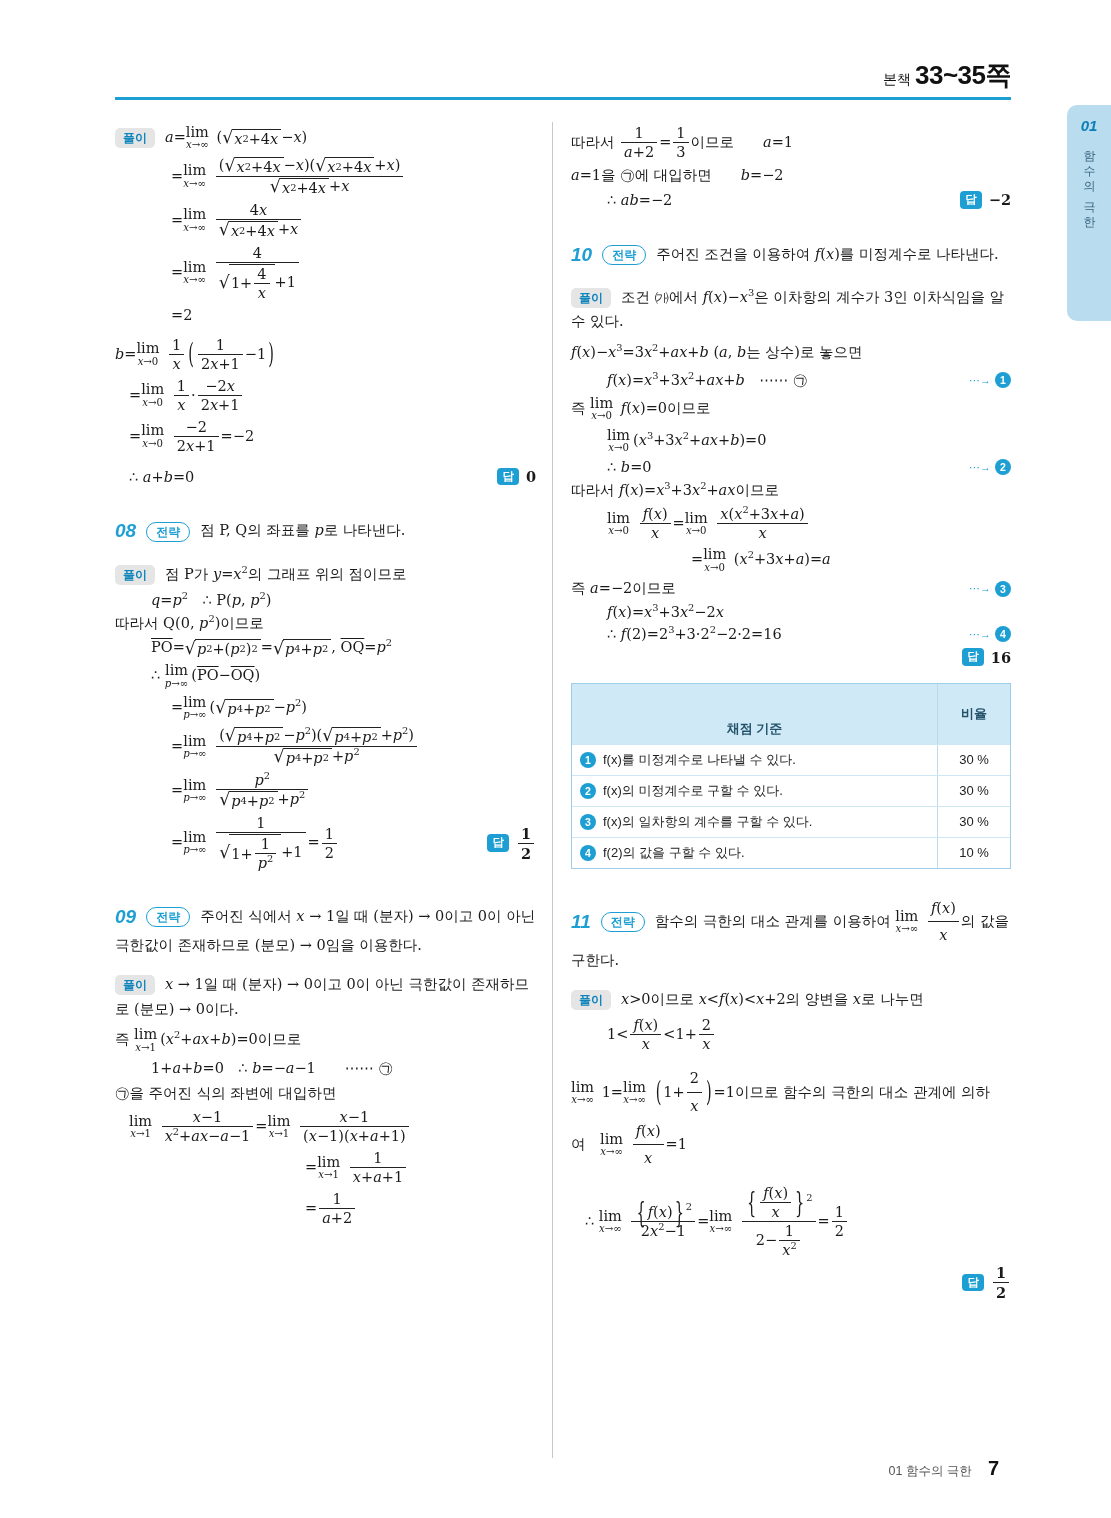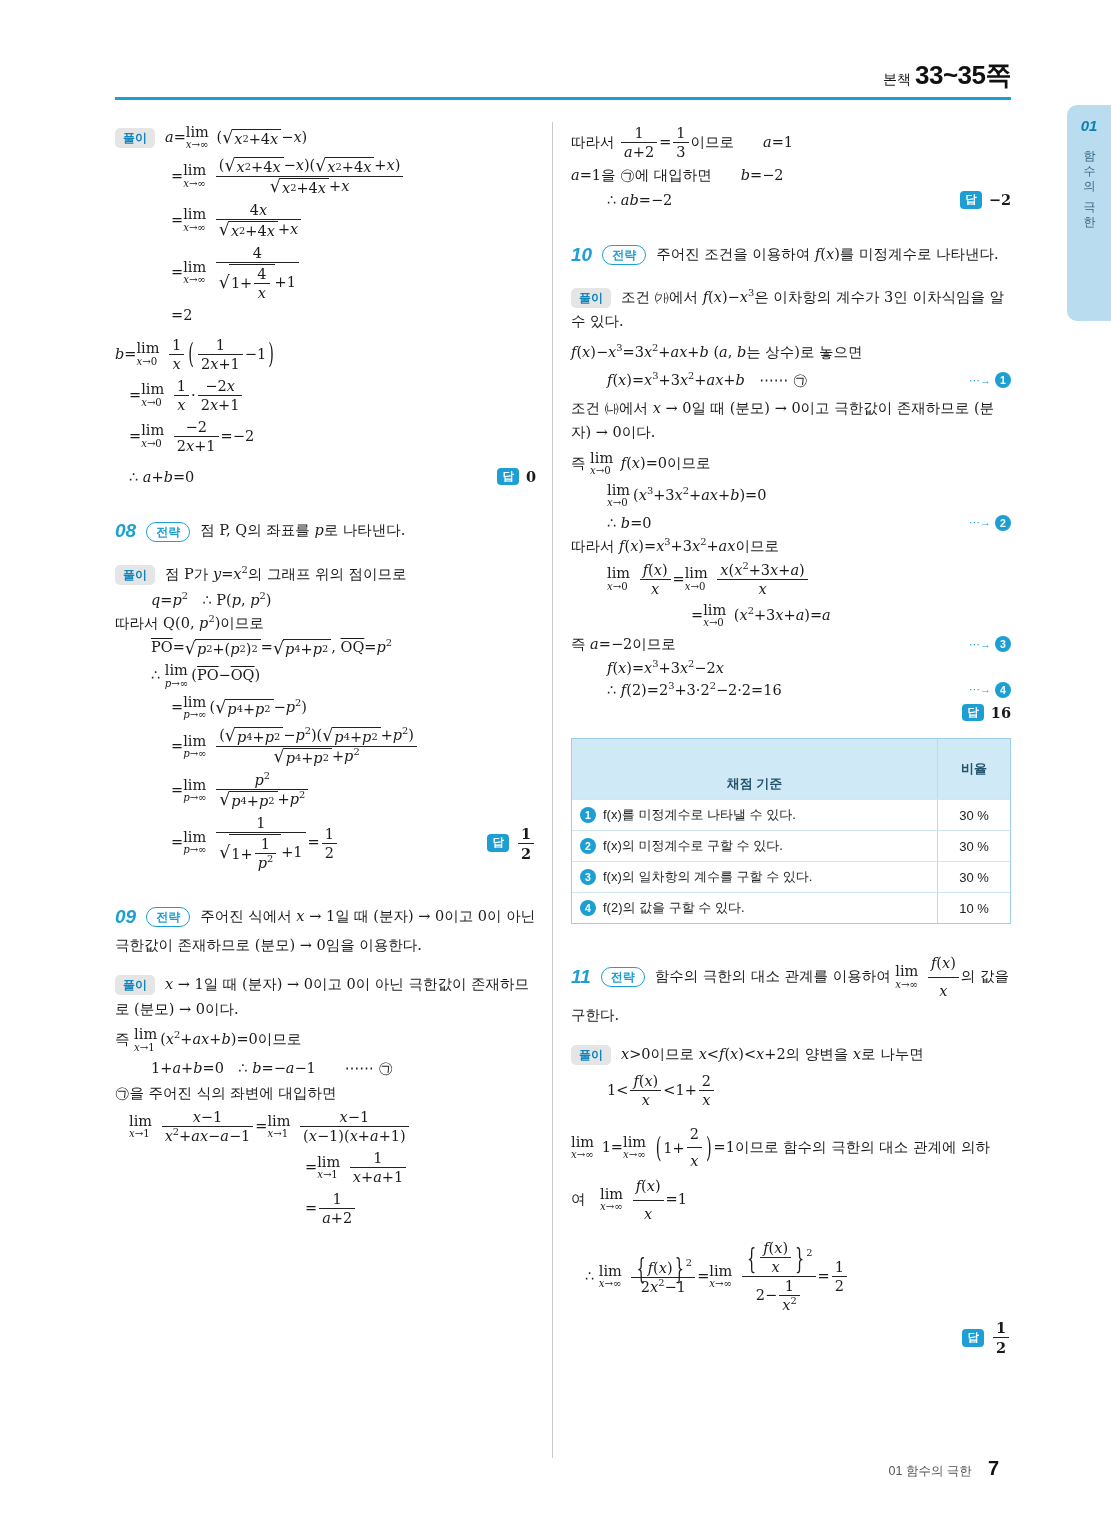--- a/index.html
+++ b/index.html
@@ -31,21 +31,21 @@
   .gap-lg{margin-top:24px;}
 
   
   i{font-style:italic;}
   .mf{display:inline-flex;flex-direction:column;text-align:center;vertical-align:middle;margin:0 2px;}
   .mfn{display:block;border-bottom:1px solid #222;padding:0 3px 1px;}
   .mfd{display:block;padding:1px 3px 0;}
   .msq{display:inline-flex;align-items:center;vertical-align:middle;}
   .msr{font-size:1.2em;margin-right:-1px;line-height:1;}
   .msc{display:inline-flex;align-items:center;border-top:1.3px solid #222;padding:1px 3px 0 2px;}
-  .mlim{display:inline-flex;flex-direction:column;vertical-align:middle;line-height:1.05;margin-right:3px;}
+  .mlim{display:inline-flex;flex-direction:column;align-items:center;vertical-align:middle;line-height:1.05;margin-right:3px;}
   .mlb{font-size:0.7em;}
   .msup{font-size:0.68em;vertical-align:super;line-height:0;}
   .mov{text-decoration:overline;}
   .mbig{display:inline-flex;align-items:center;vertical-align:middle;}
   .mbi{display:inline-flex;align-items:center;}
   .mbp{display:inline-block;transform:scaleY(1.9);margin:0 2px;font-weight:300;}
 
   
   .pnum{display:inline-block;color:#1d9fd4;font-weight:bold;font-size:19px;font-style:italic;font-family:"Liberation Sans",sans-serif;margin-right:10px;vertical-align:middle;flex:0 0 auto;}
   .badge{display:inline-block;font-family:"Liberation Sans",sans-serif;font-size:12px;font-weight:bold;vertical-align:middle;margin-right:10px;line-height:1;flex:0 0 auto;}
@@ -187,21 +187,20 @@
         </div>
         <div class="line blk gap-lg"><span class="pnum">10</span><span class="badge badge-strategy">전략</span><span class="mx">주어진 조건을 이용하여 <i>f</i>(<i>x</i>)를 미정계수로 나타낸다.</span></div>
         <div class="line blk gap"><span class="badge badge-solution">풀이</span><span class="mx">조건 ㈎에서 <i>f</i>(<i>x</i>)−<i>x</i><sup class="msup">3</sup>은 이차항의 계수가 3인 이차식임을 알 수 있다.</span></div>
         <div class="line blk"><span class="mx"><i>f</i>(<i>x</i>)−<i>x</i><sup class="msup">3</sup>=3<i>x</i><sup class="msup">2</sup>+<i>a</i><i>x</i>+<i>b</i> (<i>a</i>, <i>b</i>는 상수)로 놓으면</span></div>
         <div class="line i2">
           <span class="mx"><i>f</i>(<i>x</i>)=<i>x</i><sup class="msup">3</sup>+3<i>x</i><sup class="msup">2</sup>+<i>a</i><i>x</i>+<i>b</i> ⋯⋯ ㉠</span>
           <span class="fill"></span>
           <span class="mark-arrow">⋯→</span>
           <span class="mark-circle">1</span>
         </div>
-        <div class="line blk"><span class="mx">조건 ㈏에서 <i>x</i> → 0일 때 (분모) → 0이고 극한값이 존재하므로 (분자) → 0이다.</span></div>
         <div class="line">
           <span class="mx">즉 <span class="mlim"><span class="mlt">lim</span><span class="mlb"><i>x</i>→0</span></span> <i>f</i>(<i>x</i>)=0이므로</span>
         </div>
         <div class="line i2">
           <span class="mx"><span class="mlim"><span class="mlt">lim</span><span class="mlb"><i>x</i>→0</span></span>(<i>x</i><sup class="msup">3</sup>+3<i>x</i><sup class="msup">2</sup>+<i>a</i><i>x</i>+<i>b</i>)=0</span>
         </div>
         <div class="line i2">
           <span class="mx">∴ <i>b</i>=0</span>
           <span class="fill"></span>
           <span class="mark-arrow">⋯→</span>

